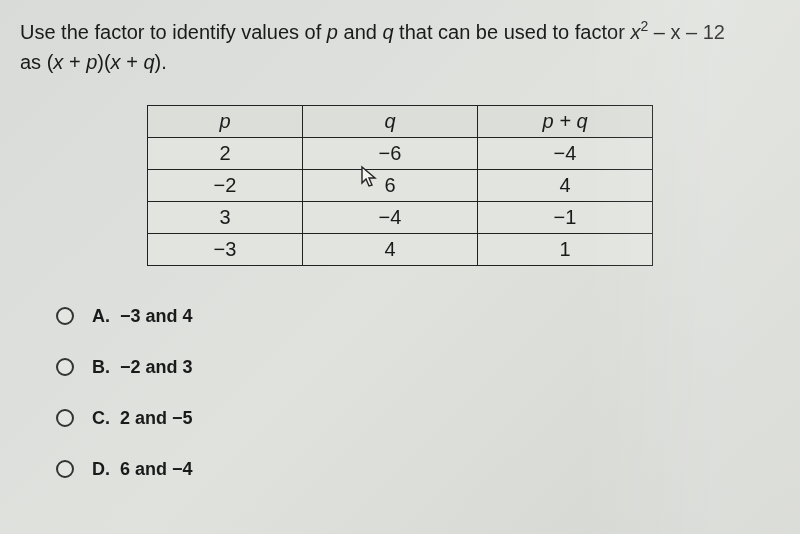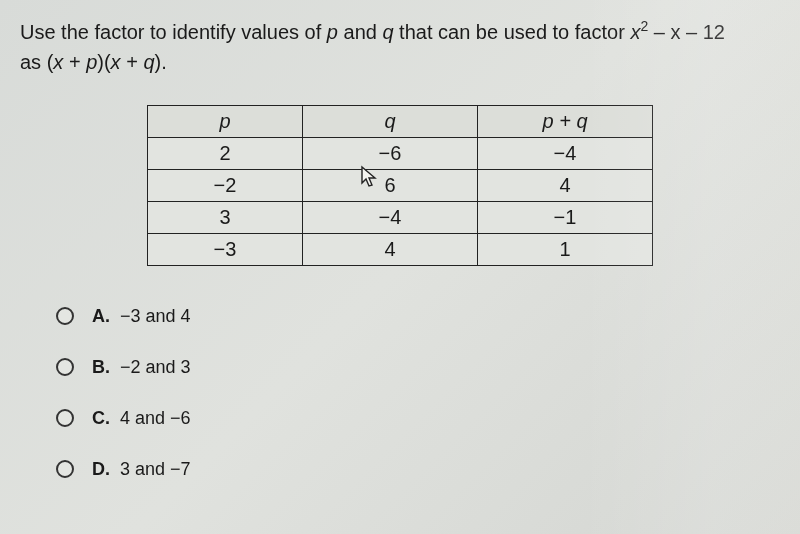--- a/index.html
+++ b/index.html
@@ -77,20 +77,21 @@
     flex-shrink: 0;
     background: #e4e6e2;
   }
   .opt-label {
     font-size: 18px;
     font-weight: bold;
     margin-right: 10px;
   }
   .opt-text {
     font-size: 18px;
+    font-weight: bold;
   }
   .light-shadow {
     position: absolute;
     right: 0;
     top: 0;
     width: 220px;
     height: 534px;
     background: linear-gradient(90deg, rgba(255,255,255,0) 0%, rgba(255,255,255,0.15) 60%, rgba(240,240,235,0.25) 100%);
     pointer-events: none;
   }
@@ -147,22 +148,22 @@
     <span class="opt-text">−3 and 4</span>
   </div>
   <div class="option">
     <div class="radio"></div>
     <span class="opt-label">B.</span>
     <span class="opt-text">−2 and 3</span>
   </div>
   <div class="option">
     <div class="radio"></div>
     <span class="opt-label">C.</span>
-    <span class="opt-text">4 and −6</span>
+    <span class="opt-text">2 and −5</span>
   </div>
   <div class="option">
     <div class="radio"></div>
     <span class="opt-label">D.</span>
-    <span class="opt-text">3 and −7</span>
+    <span class="opt-text">6 and −4</span>
   </div>
 </div>
 
 <div class="light-shadow"></div>
 
 </body></html>

